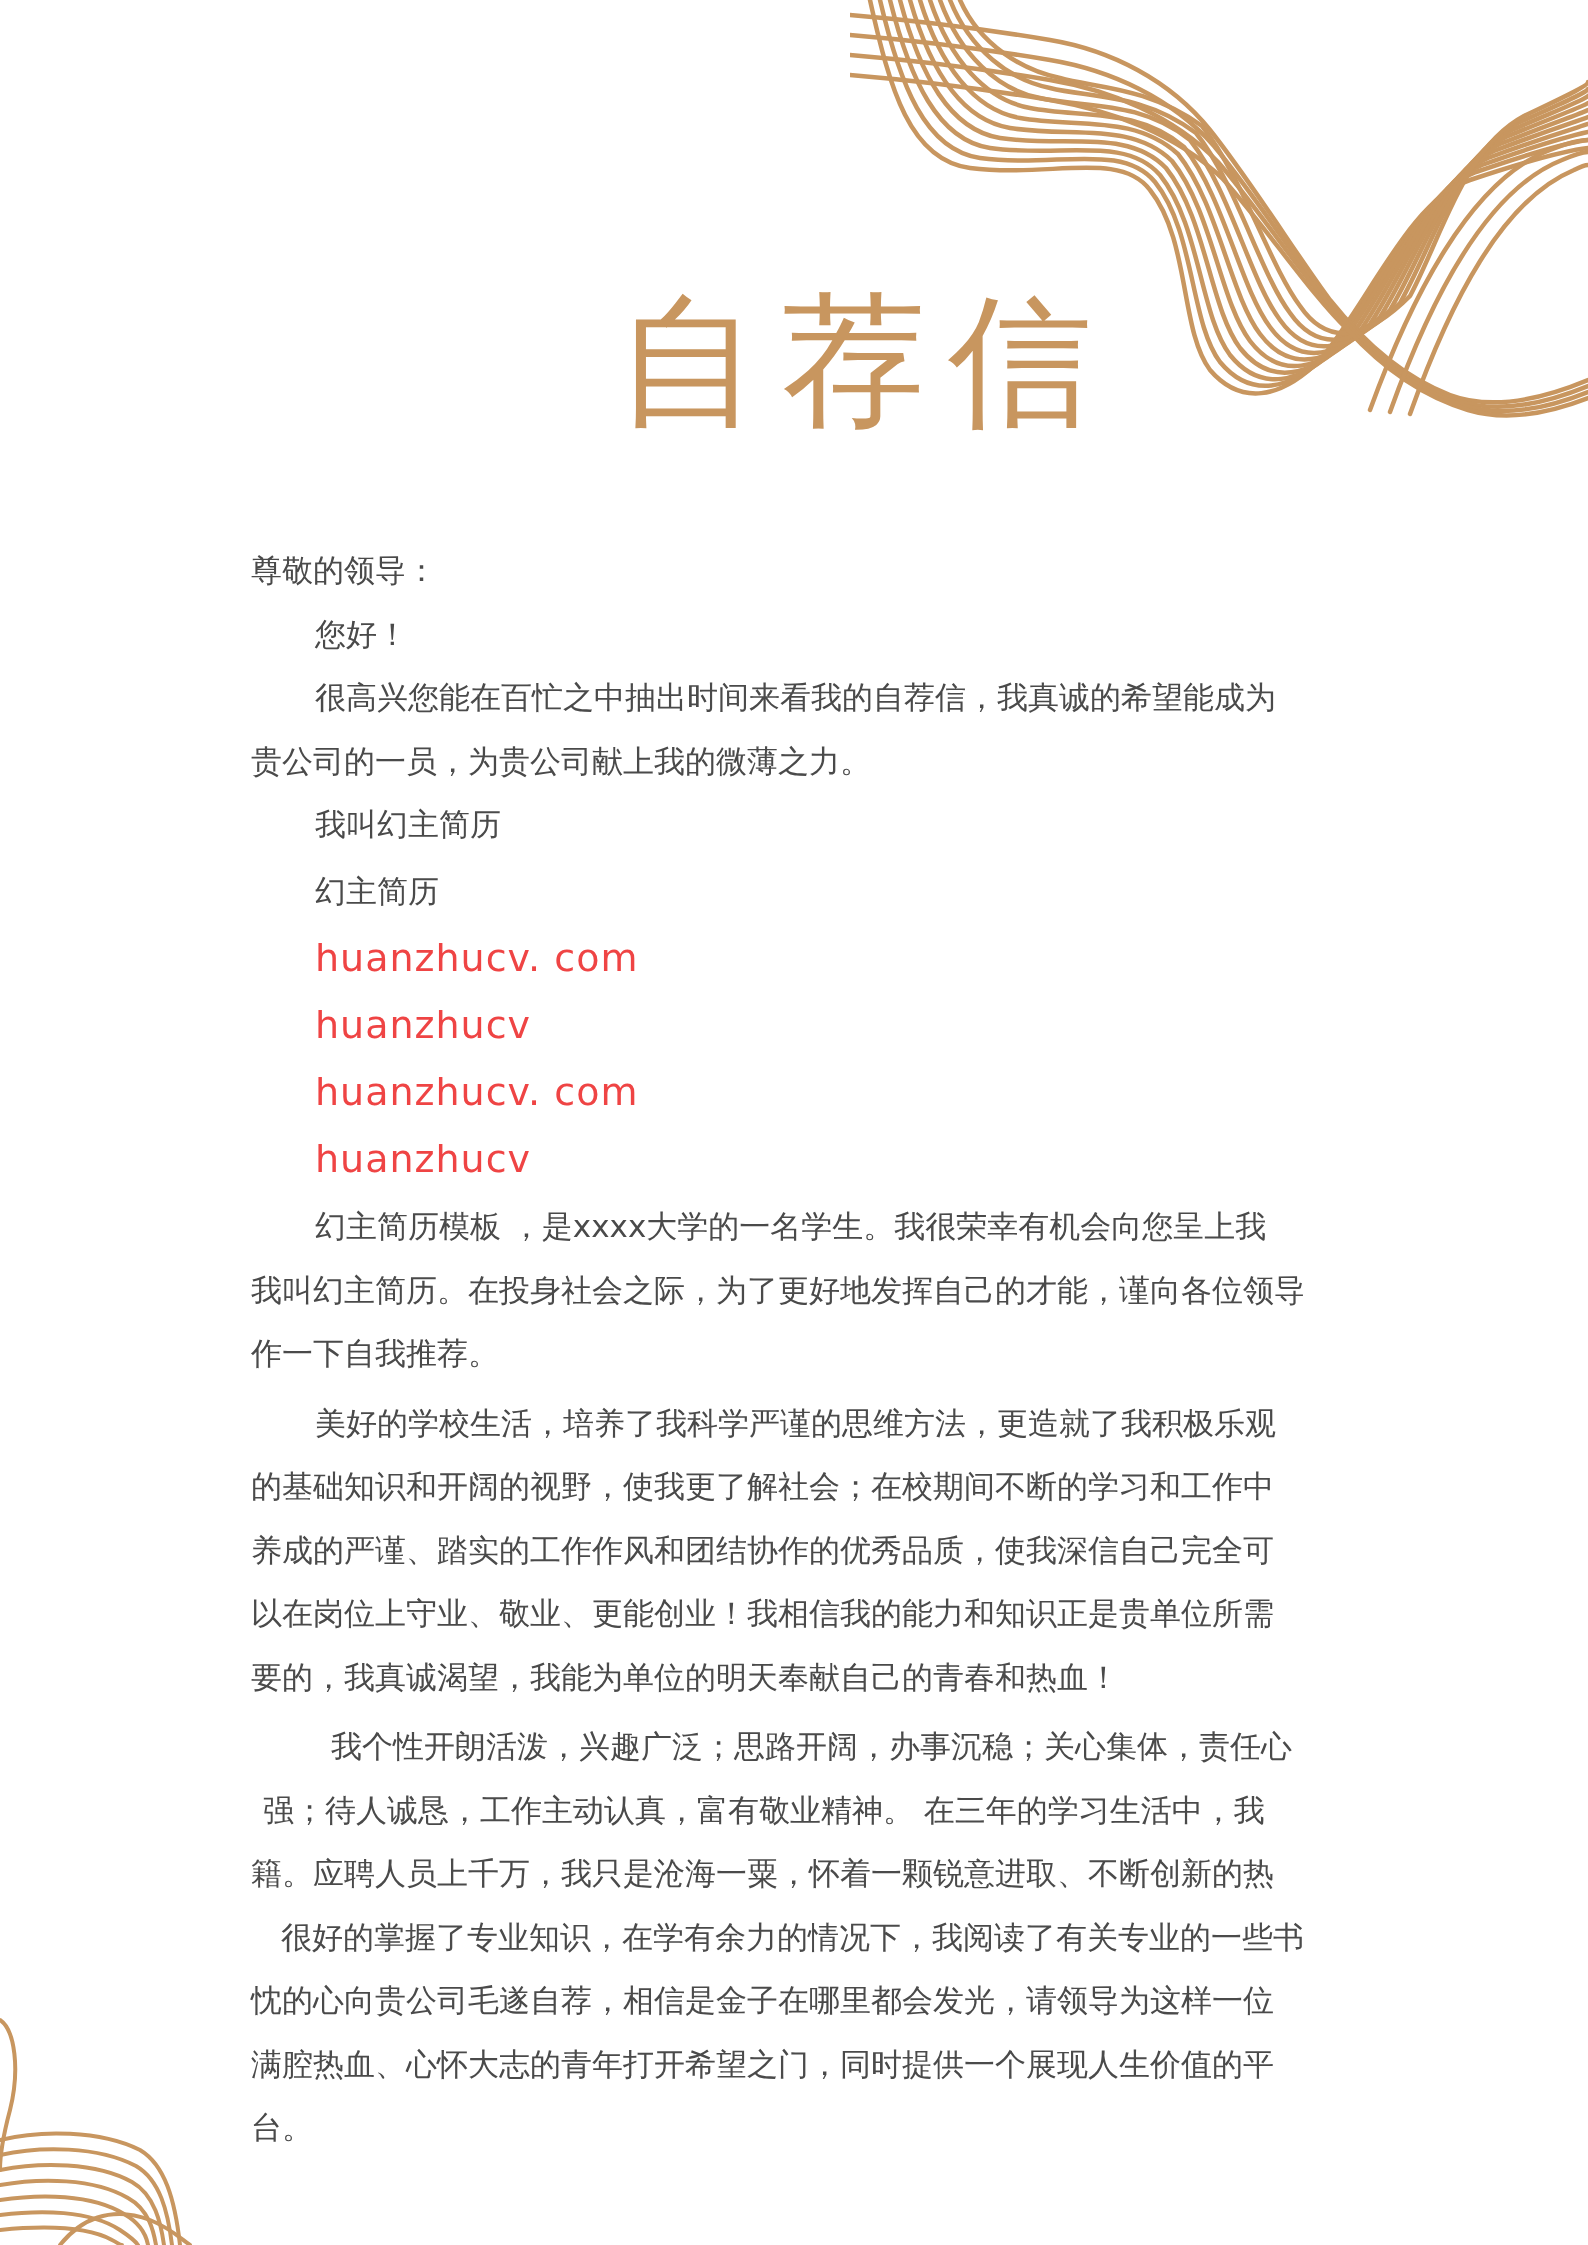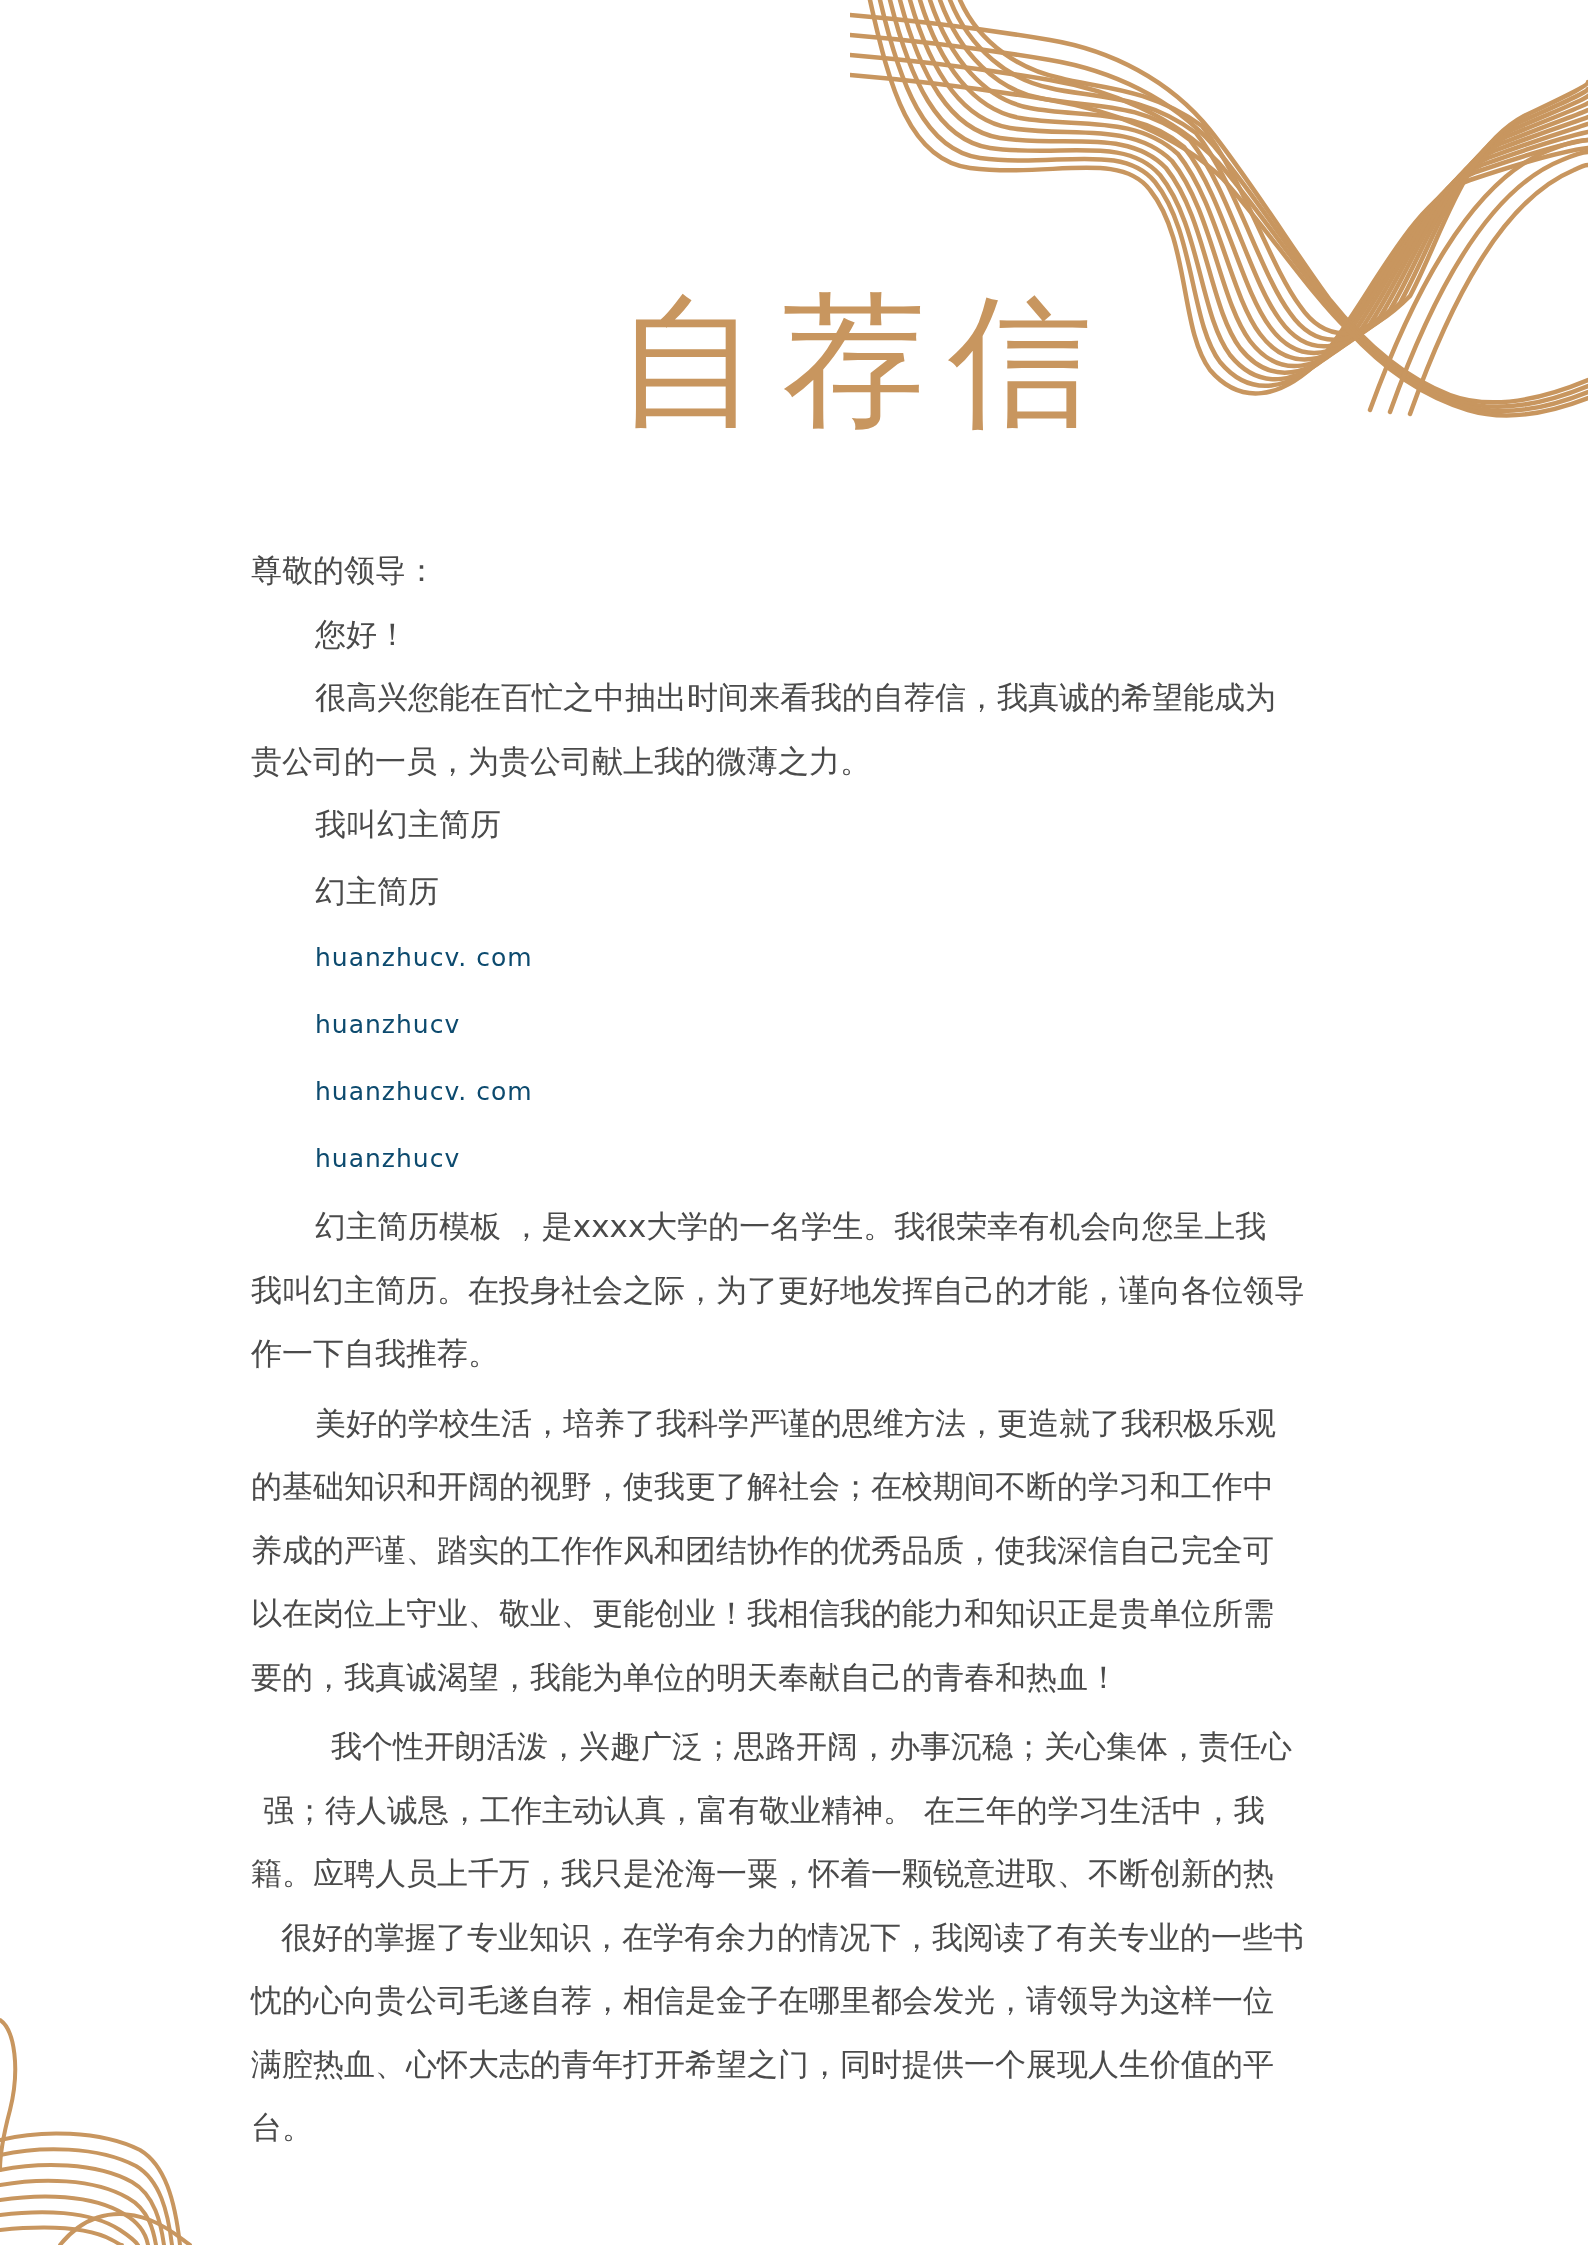--- a/index.html
+++ b/index.html
@@ -51,21 +51,21 @@
       width: 1160px;
       color: #4a4a4a;
       font-size: 31px;
     }
     .line {
       height: 63.5px;
       line-height: 52px;
       white-space: nowrap;
     }
     .indent { padding-left: 64px; }
-    .url { font-size: 25px; color: #0c4a6e; letter-spacing: 1px; }
+    .url { font-size: 38px; color: #ef4444; letter-spacing: 1px; }
   </style>
 </head>
 <body>
 
 <div class="page">
 
   <svg class="ribbon-top" viewBox="0 0 738 420" xmlns="http://www.w3.org/2000/svg">
     <g fill="none" stroke="#C8965F" stroke-width="4.5" stroke-linecap="round">
       <path d="M20,0 C40,90 60,160 120,168 C200,178 270,150 300,190 C340,240 330,330 360,370 C390,405 430,400 470,360 C520,300 560,200 620,180 C680,160 720,150 738,148"></path>
       <path d="M30,0 C50,85 75,150 130,158 C205,168 272,142 305,182 C345,232 340,322 370,362 C400,398 440,392 480,352 C528,292 566,196 626,172 C684,152 722,142 738,140"></path>

